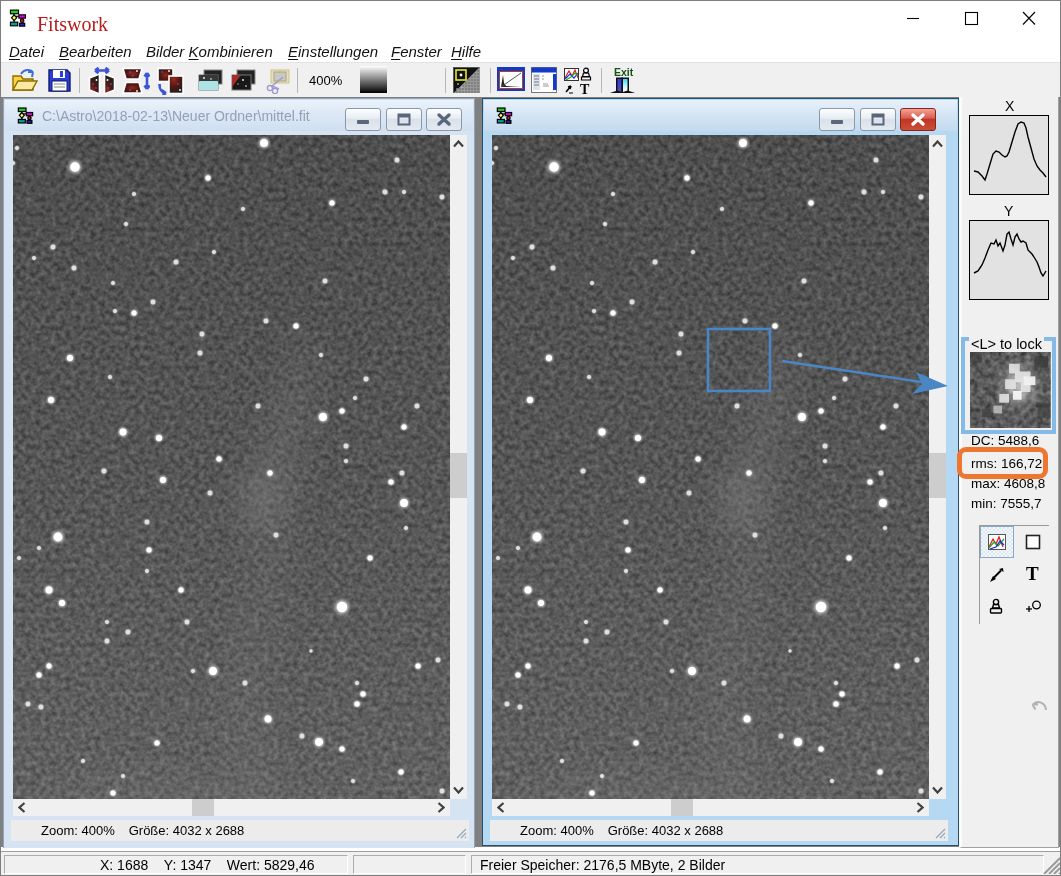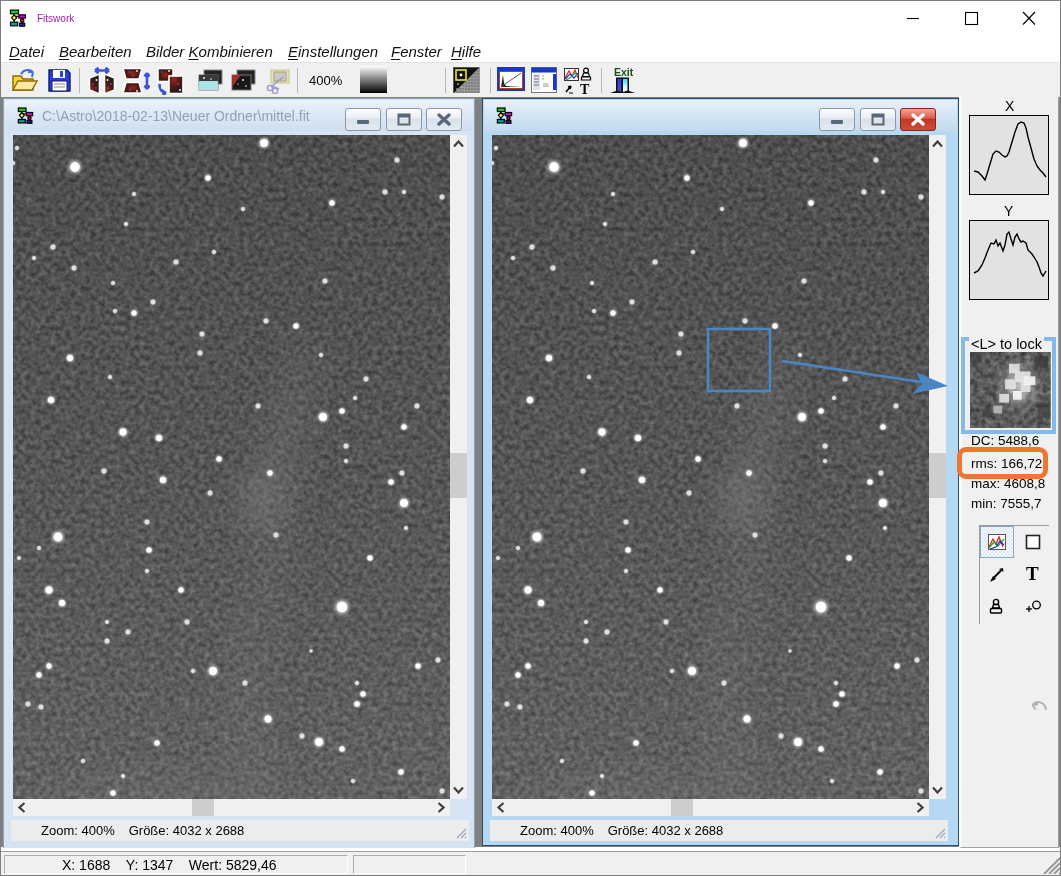--- a/index.html
+++ b/index.html
@@ -2,21 +2,21 @@
 <html><head>
 <meta charset="utf-8">
 <style>
   * { margin:0; padding:0; box-sizing:border-box; }
   html,body { width:1061px; height:876px; overflow:hidden; }
   body { font-family:"Liberation Sans", sans-serif; position:relative; background:#fff; }
   .abs { position:absolute; }
   #frame { position:absolute; left:0; top:0; width:1061px; height:876px; border:1px solid #7e7e7e; }
   
   #titlebar { position:absolute; left:1px; top:1px; width:1059px; height:36px; background:#fff; }
-  #titletext { position:absolute; left:36px; top:12px; font-size:10px; color:#a21caf; }
+  #titletext { position:absolute; left:36px; top:12px; font-size:20px; color:#b91c1c;font-family:Liberation Serif, serif; }
   #menubar { position:absolute; left:1px; top:40px; width:1059px; height:22px; background:#fff; font-size:15px; color:#111; }
   #menubar span { position:absolute; top:3px;font-style:italic; }
   #menubar u { text-decoration:underline; text-underline-offset:2px; }
   #toolbar { position:absolute; left:1px; top:62px; width:1059px; height:35px; background:#f0f0f0; border-top:1px solid #e3e3e3; }
   .tsep { position:absolute; top:5px; width:1px; height:25px; background:#b8b8b8; }
   .ticon { position:absolute; top:4px; }
   
   #mdi { position:absolute; left:1px; top:97px; width:1059px; height:750px; background:#808080; }
   
   .cwin { position:absolute; }
@@ -675,15 +675,16 @@
 <svg class="abs" style="left:1043px; top:857px; z-index:9" width="17" height="17">
     <g stroke="#9a9a9a" stroke-width="2">
       <line x1="17" y1="1" x2="1" y2="17"></line>
       <line x1="17" y1="6" x2="6" y2="17"></line>
       <line x1="17" y1="11" x2="11" y2="17"></line>
       <line x1="17" y1="16" x2="16" y2="17"></line>
     </g>
   </svg>
 <div id="statusbar">
     <div style="position:absolute; left:0; top:0; width:100%; height:4px; background:#fff; border-bottom:1px solid #9f9f9f;"></div>
-  <div class="spanel" style="left:3px; width:344px;"><span style="margin-left:57px">X: 1688&nbsp;&nbsp;&nbsp;&nbsp;Y: 1347&nbsp;&nbsp;&nbsp;&nbsp;Wert: 5829,46</span></div>
+  <div class="spanel" style="left:3px; width:344px;padding-left:38px;"><span style="margin-left:57px">X: 1688&nbsp;&nbsp;&nbsp;&nbsp;Y: 1347&nbsp;&nbsp;&nbsp;&nbsp;Wert: 5829,46</span></div>
   <div class="spanel" style="left:352px; width:113px;"></div>
+  <div class="spanel" style="left:470px; width:573px;"><span style="margin-left:8px">Freier Speicher: 2176,5 MByte, 2 Bilder</span></div>
 </div>
 
 </body></html>

